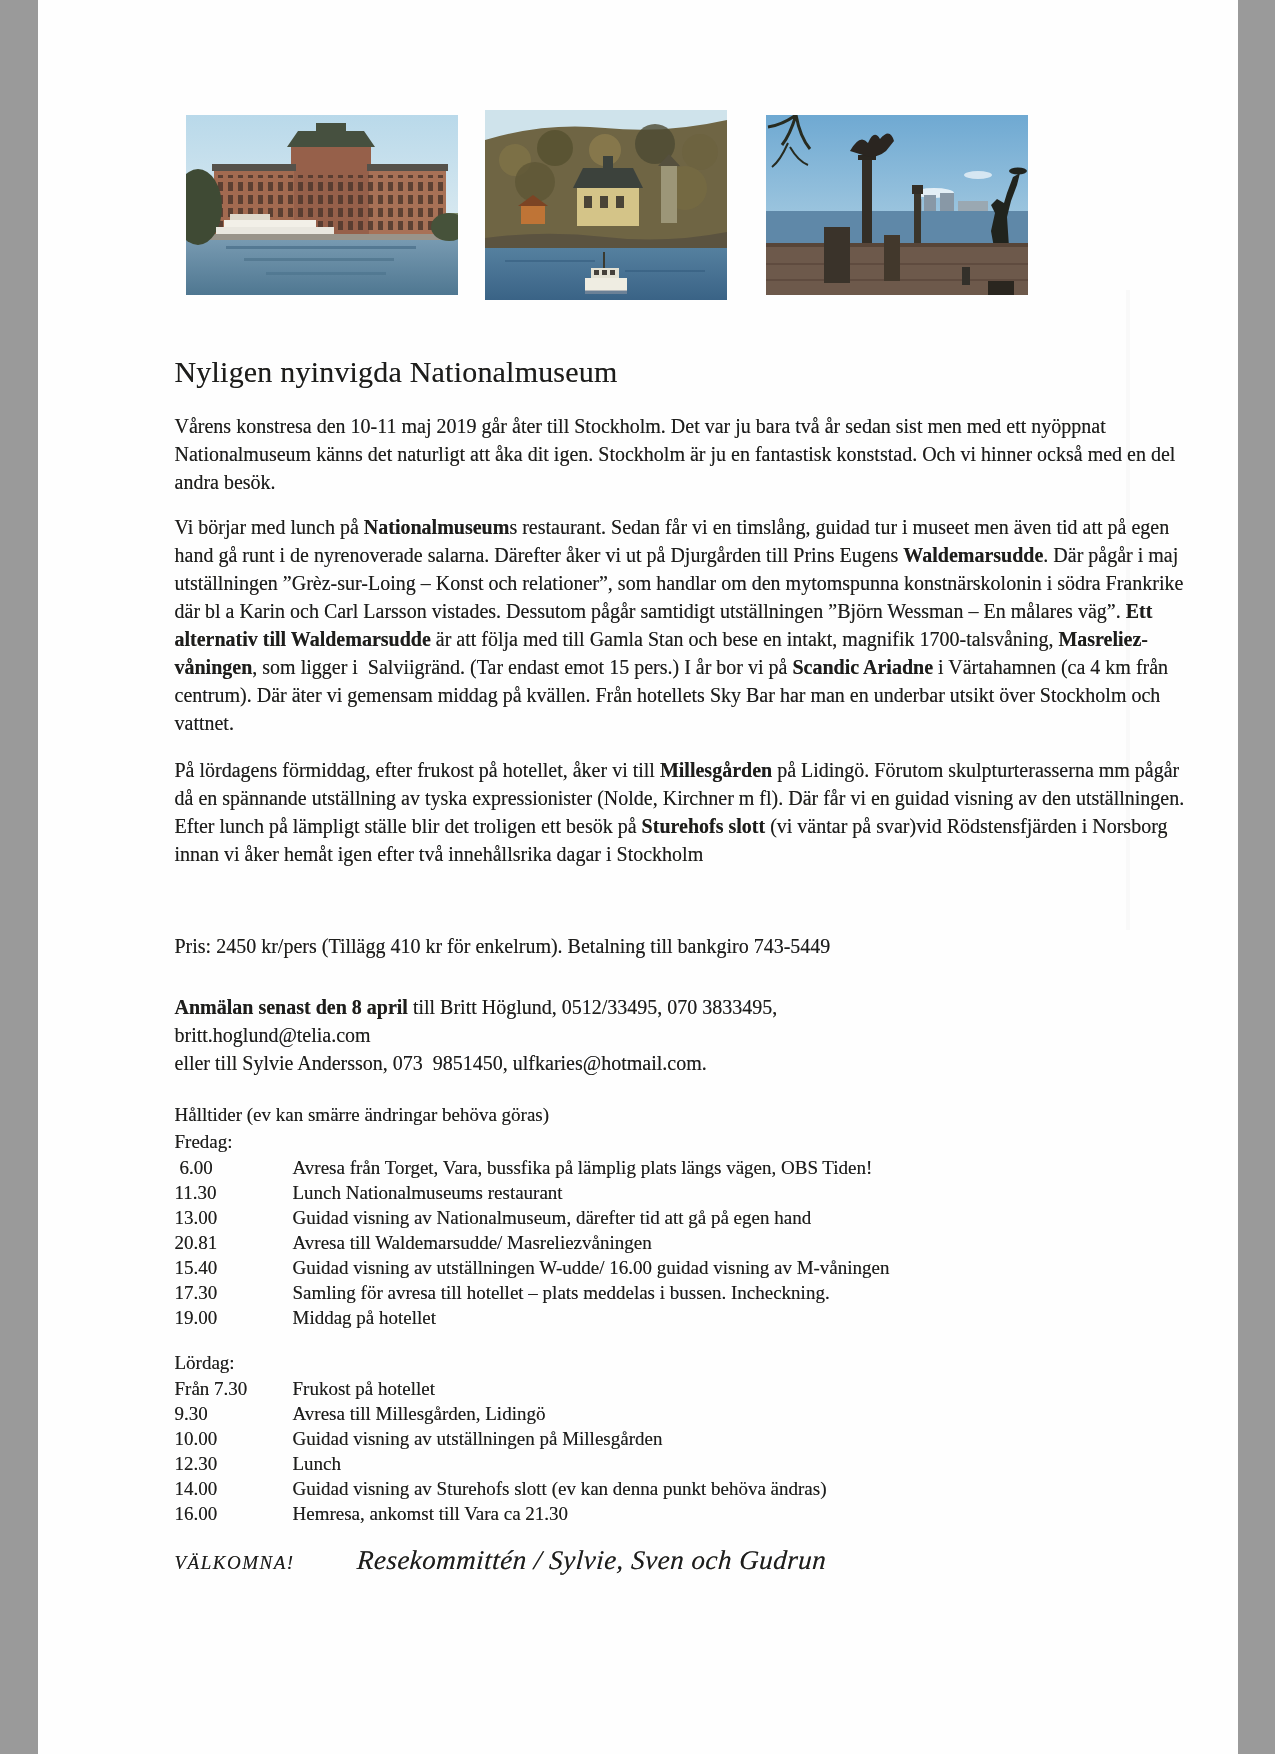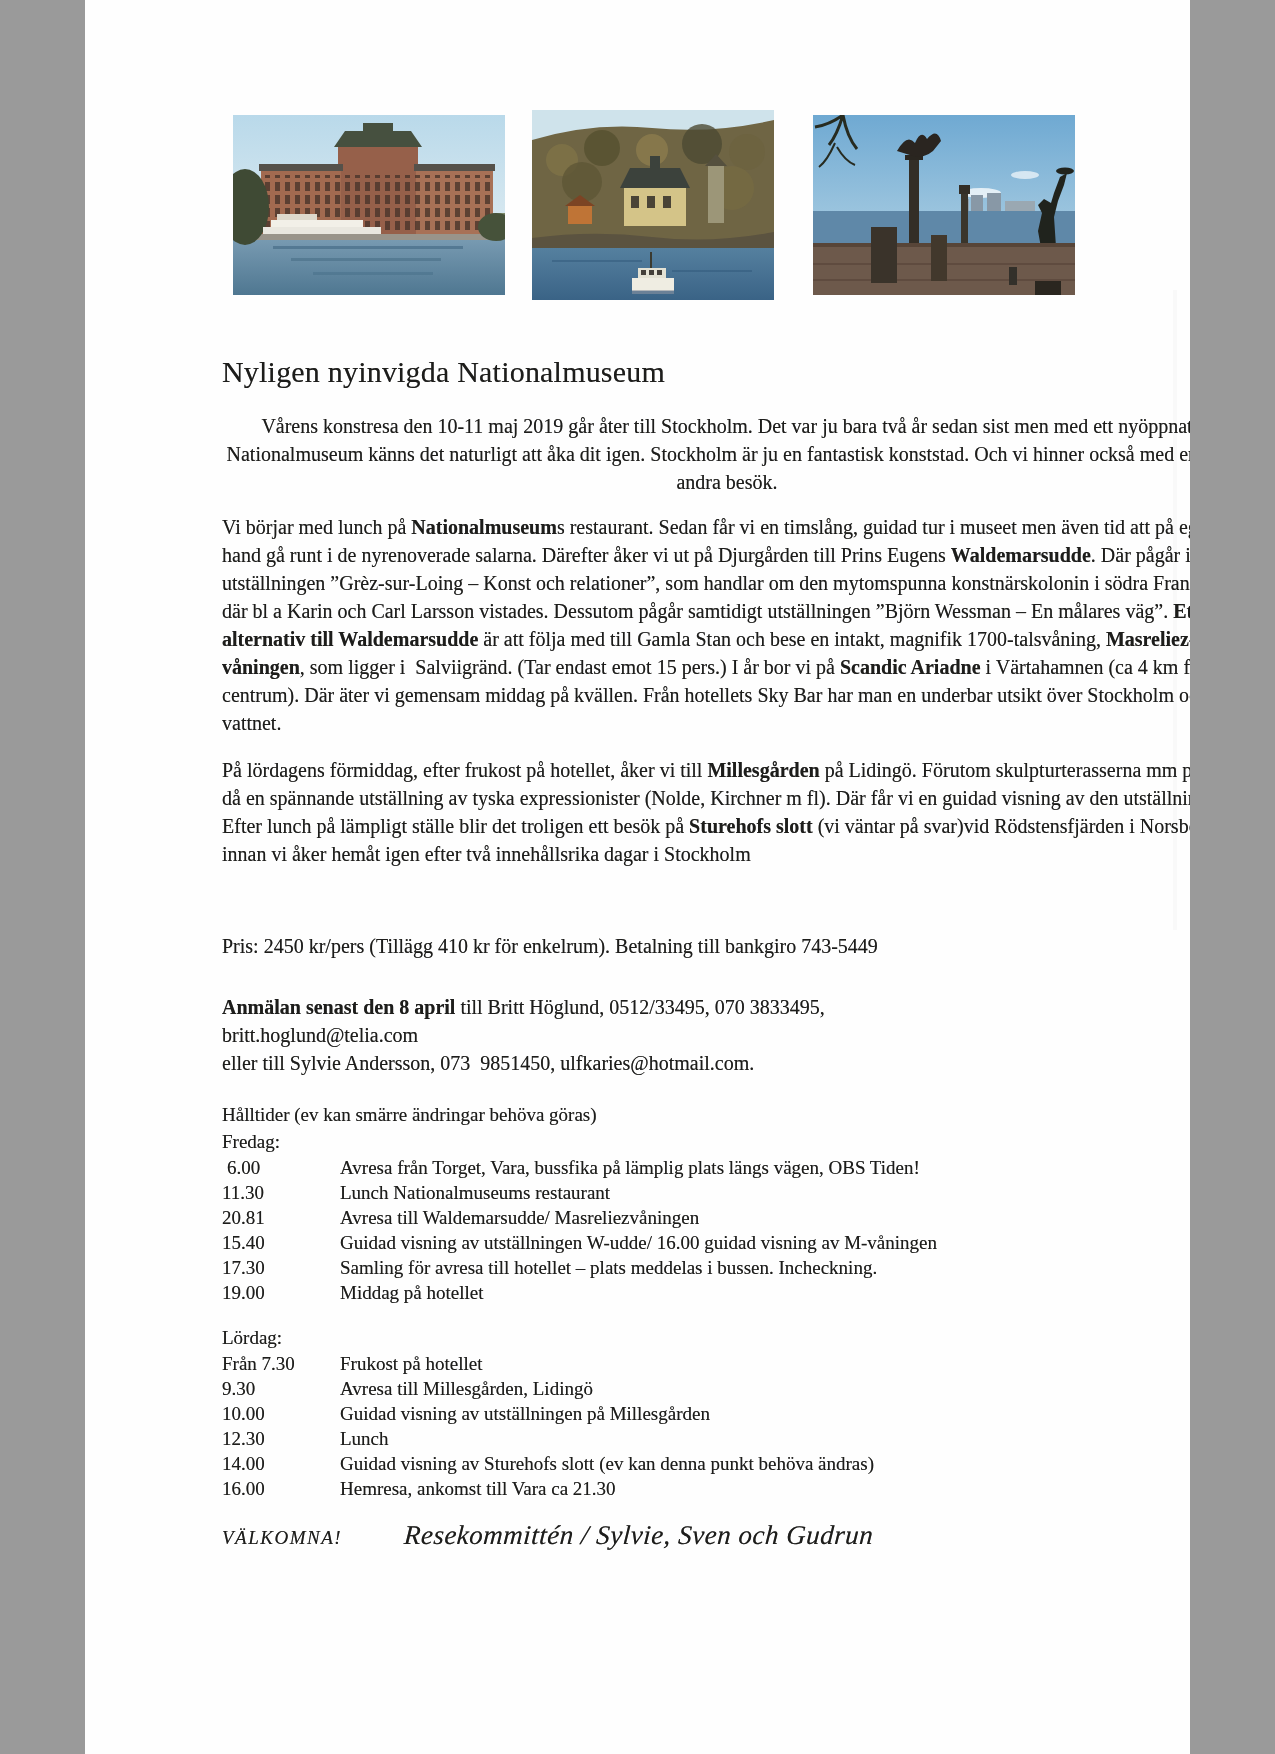--- a/index.html
+++ b/index.html
@@ -1,35 +1,35 @@
 <!DOCTYPE html>
 <html><head>
 <meta charset="utf-8">
 <style>
   * { margin:0; padding:0; box-sizing:border-box; }
   html,body { background:#9a9a9a; }
   .page {
-    position:relative; width:1105px; height:1754px; margin:0 auto;
+    position:relative; width:1200px; height:1754px; margin:0 auto;
     background:#fefefe; overflow:hidden;
     font-family:"Liberation Serif", serif; color:#1d1d1b;
     text-shadow:0 0 0.4px rgba(25,25,25,.55);
   }
   .content { padding:115px 115px 0 137px; }
 
   
   .photos { display:flex; margin-left:11px; align-items:flex-start; }
   .photo { display:block; border:0; }
   .photo svg { display:block; }
   .photo-1 { margin-right:27px; }
   .photo-2 { margin-right:39px; margin-top:-5px; }
 
   
   .title { font-size:30px; font-weight:400; margin-top:55px; letter-spacing:.2px; }
   .body-text { font-size:20px; line-height:28px; width:1010px; white-space:pre-wrap; }
-  .p1 { margin-top:23px;text-align:center; }
+  .p1 { margin-top:23px; }
   .p2 { margin-top:17px; }
   .p3 { margin-top:19px; }
   .pris { margin-top:64px; }
   .anmalan { margin-top:33px; }
 
   
   .schedule { margin-top:24px; font-size:19px; }
   .sched-heading, .day-label { line-height:27px; white-space:pre-wrap; }
   .sat-label { margin-top:19px; }
   .sched-row { display:grid; grid-template-columns:118px 1fr; line-height:25px; white-space:pre-wrap; }
@@ -196,20 +196,21 @@
     <div class="schedule">
       <div class="sched-heading">Hålltider (ev kan smärre ändringar behöva göras)</div>
 
       <div class="day-label">Fredag:</div>
       <div class="rows rows-friday">
 
           <div class="sched-row"><span class="time">6.00</span><span class="desc">Avresa från Torget, Vara, bussfika på lämplig plats längs vägen, OBS Tiden!</span></div>
 
           <div class="sched-row"><span class="time">11.30</span><span class="desc">Lunch Nationalmuseums restaurant</span></div>
 
+          <div class="sched-row"><span class="time">13.00</span><span class="desc">Guidad visning av Nationalmuseum, därefter tid att gå på egen hand</span></div>
 
           <div class="sched-row"><span class="time">20.81</span><span class="desc">Avresa till Waldemarsudde/ Masreliezvåningen</span></div>
 
           <div class="sched-row"><span class="time">15.40</span><span class="desc">Guidad visning av utställningen W-udde/ 16.00 guidad visning av M-våningen</span></div>
 
           <div class="sched-row"><span class="time">17.30</span><span class="desc">Samling för avresa till hotellet – plats meddelas i bussen. Incheckning.</span></div>
 
           <div class="sched-row"><span class="time">19.00</span><span class="desc">Middag på hotellet</span></div>
         </div>
 

